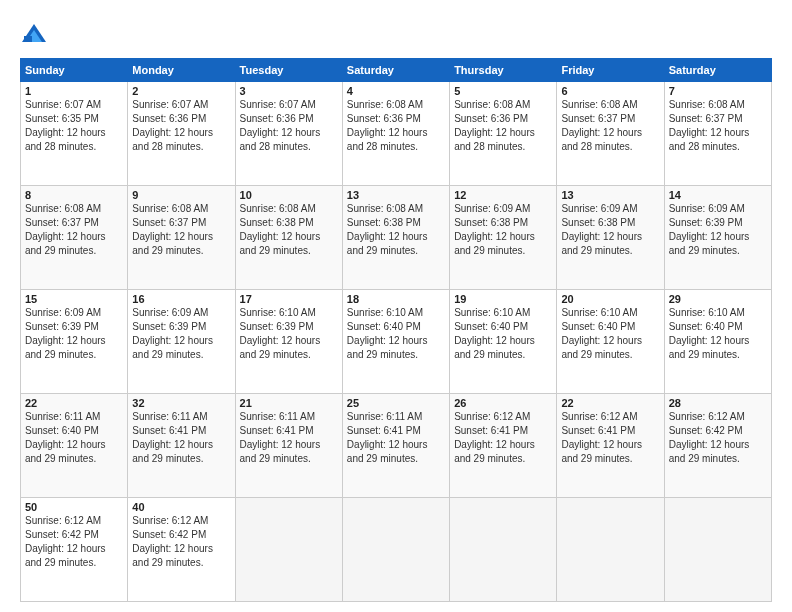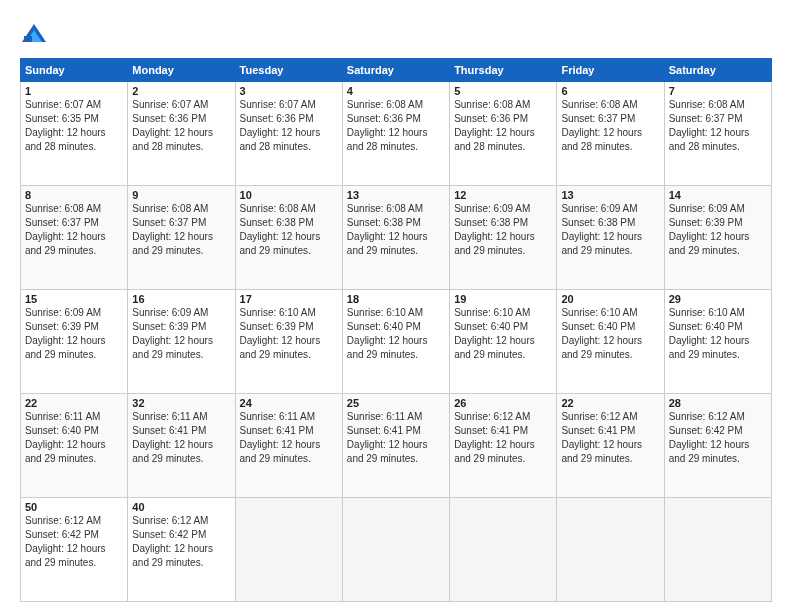--- a/index.html
+++ b/index.html
@@ -229,21 +229,21 @@
         <tr>
           <td>
             <span class="day-num">22</span>
             <div class="day-info">Sunrise: 6:11 AM<br>Sunset: 6:40 PM<br>Daylight: 12 hours and 29 minutes.</div>
           </td>
           <td>
             <span class="day-num">32</span>
             <div class="day-info">Sunrise: 6:11 AM<br>Sunset: 6:41 PM<br>Daylight: 12 hours and 29 minutes.</div>
           </td>
           <td>
-            <span class="day-num">24</span>
+            <span class="day-num">21</span>
             <div class="day-info">Sunrise: 6:11 AM<br>Sunset: 6:41 PM<br>Daylight: 12 hours and 29 minutes.</div>
           </td>
           <td>
             <span class="day-num">25</span>
             <div class="day-info">Sunrise: 6:11 AM<br>Sunset: 6:41 PM<br>Daylight: 12 hours and 29 minutes.</div>
           </td>
           <td>
             <span class="day-num">26</span>
             <div class="day-info">Sunrise: 6:12 AM<br>Sunset: 6:41 PM<br>Daylight: 12 hours and 29 minutes.</div>
           </td>

